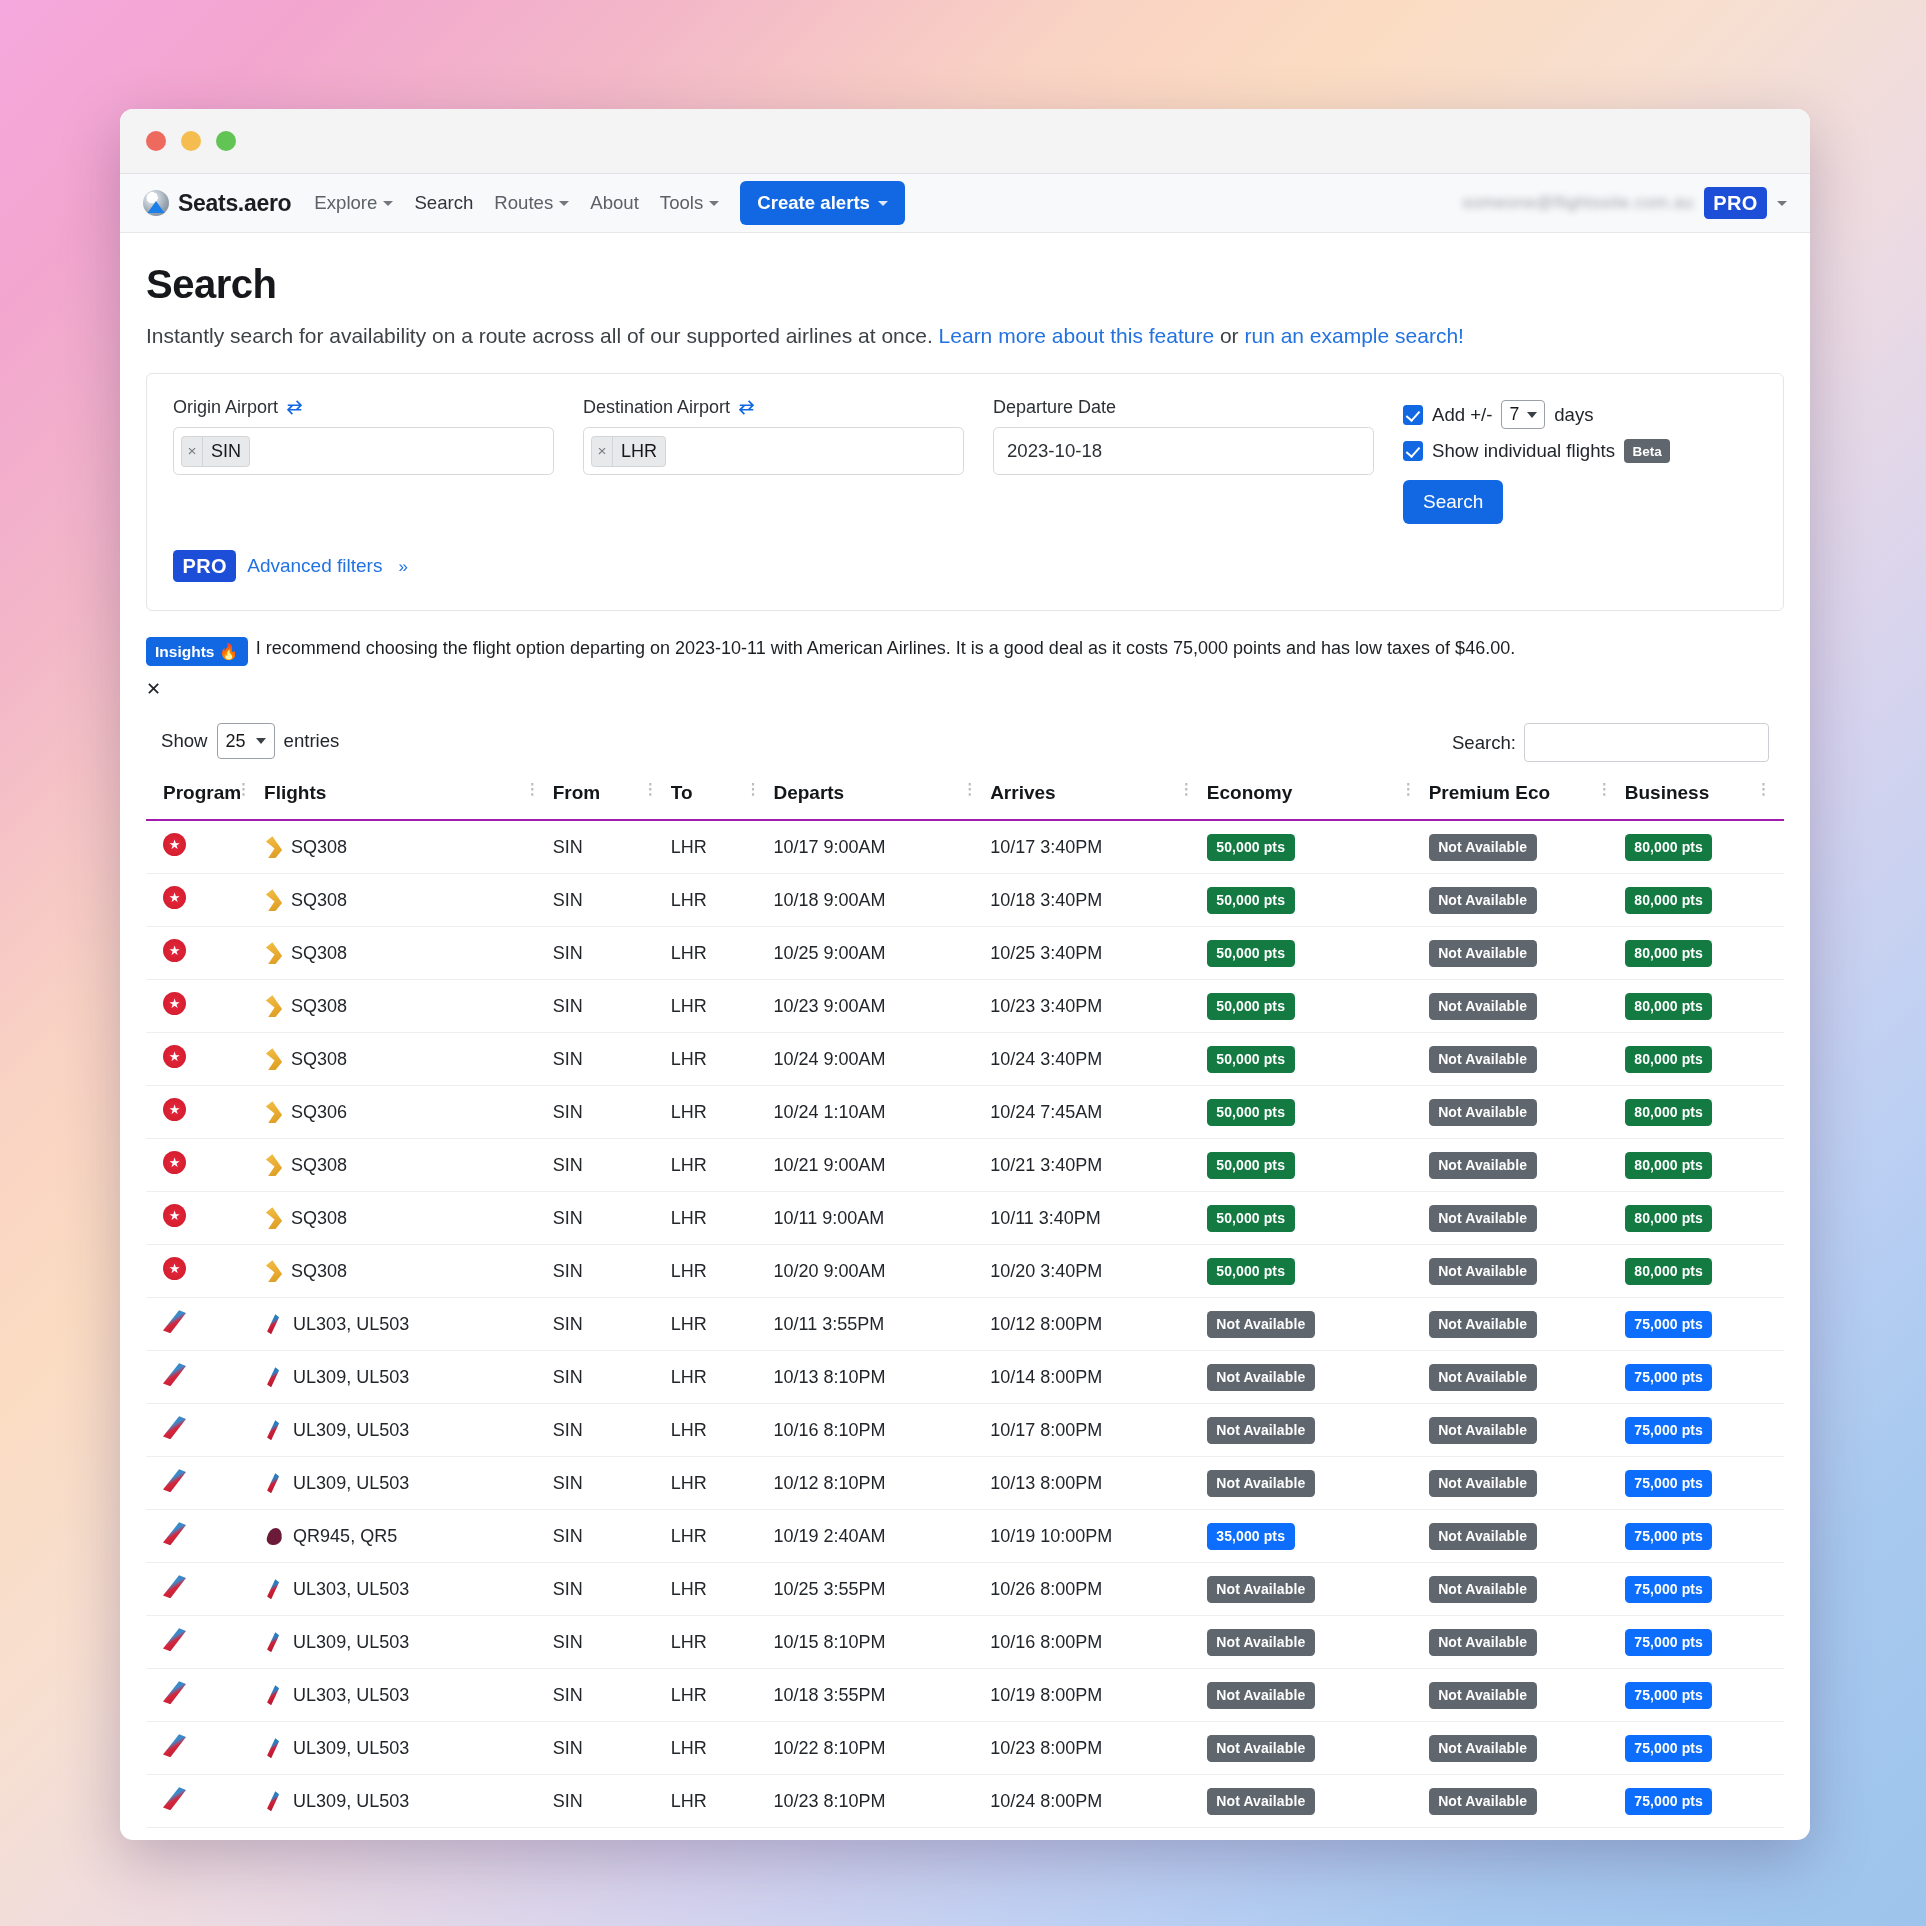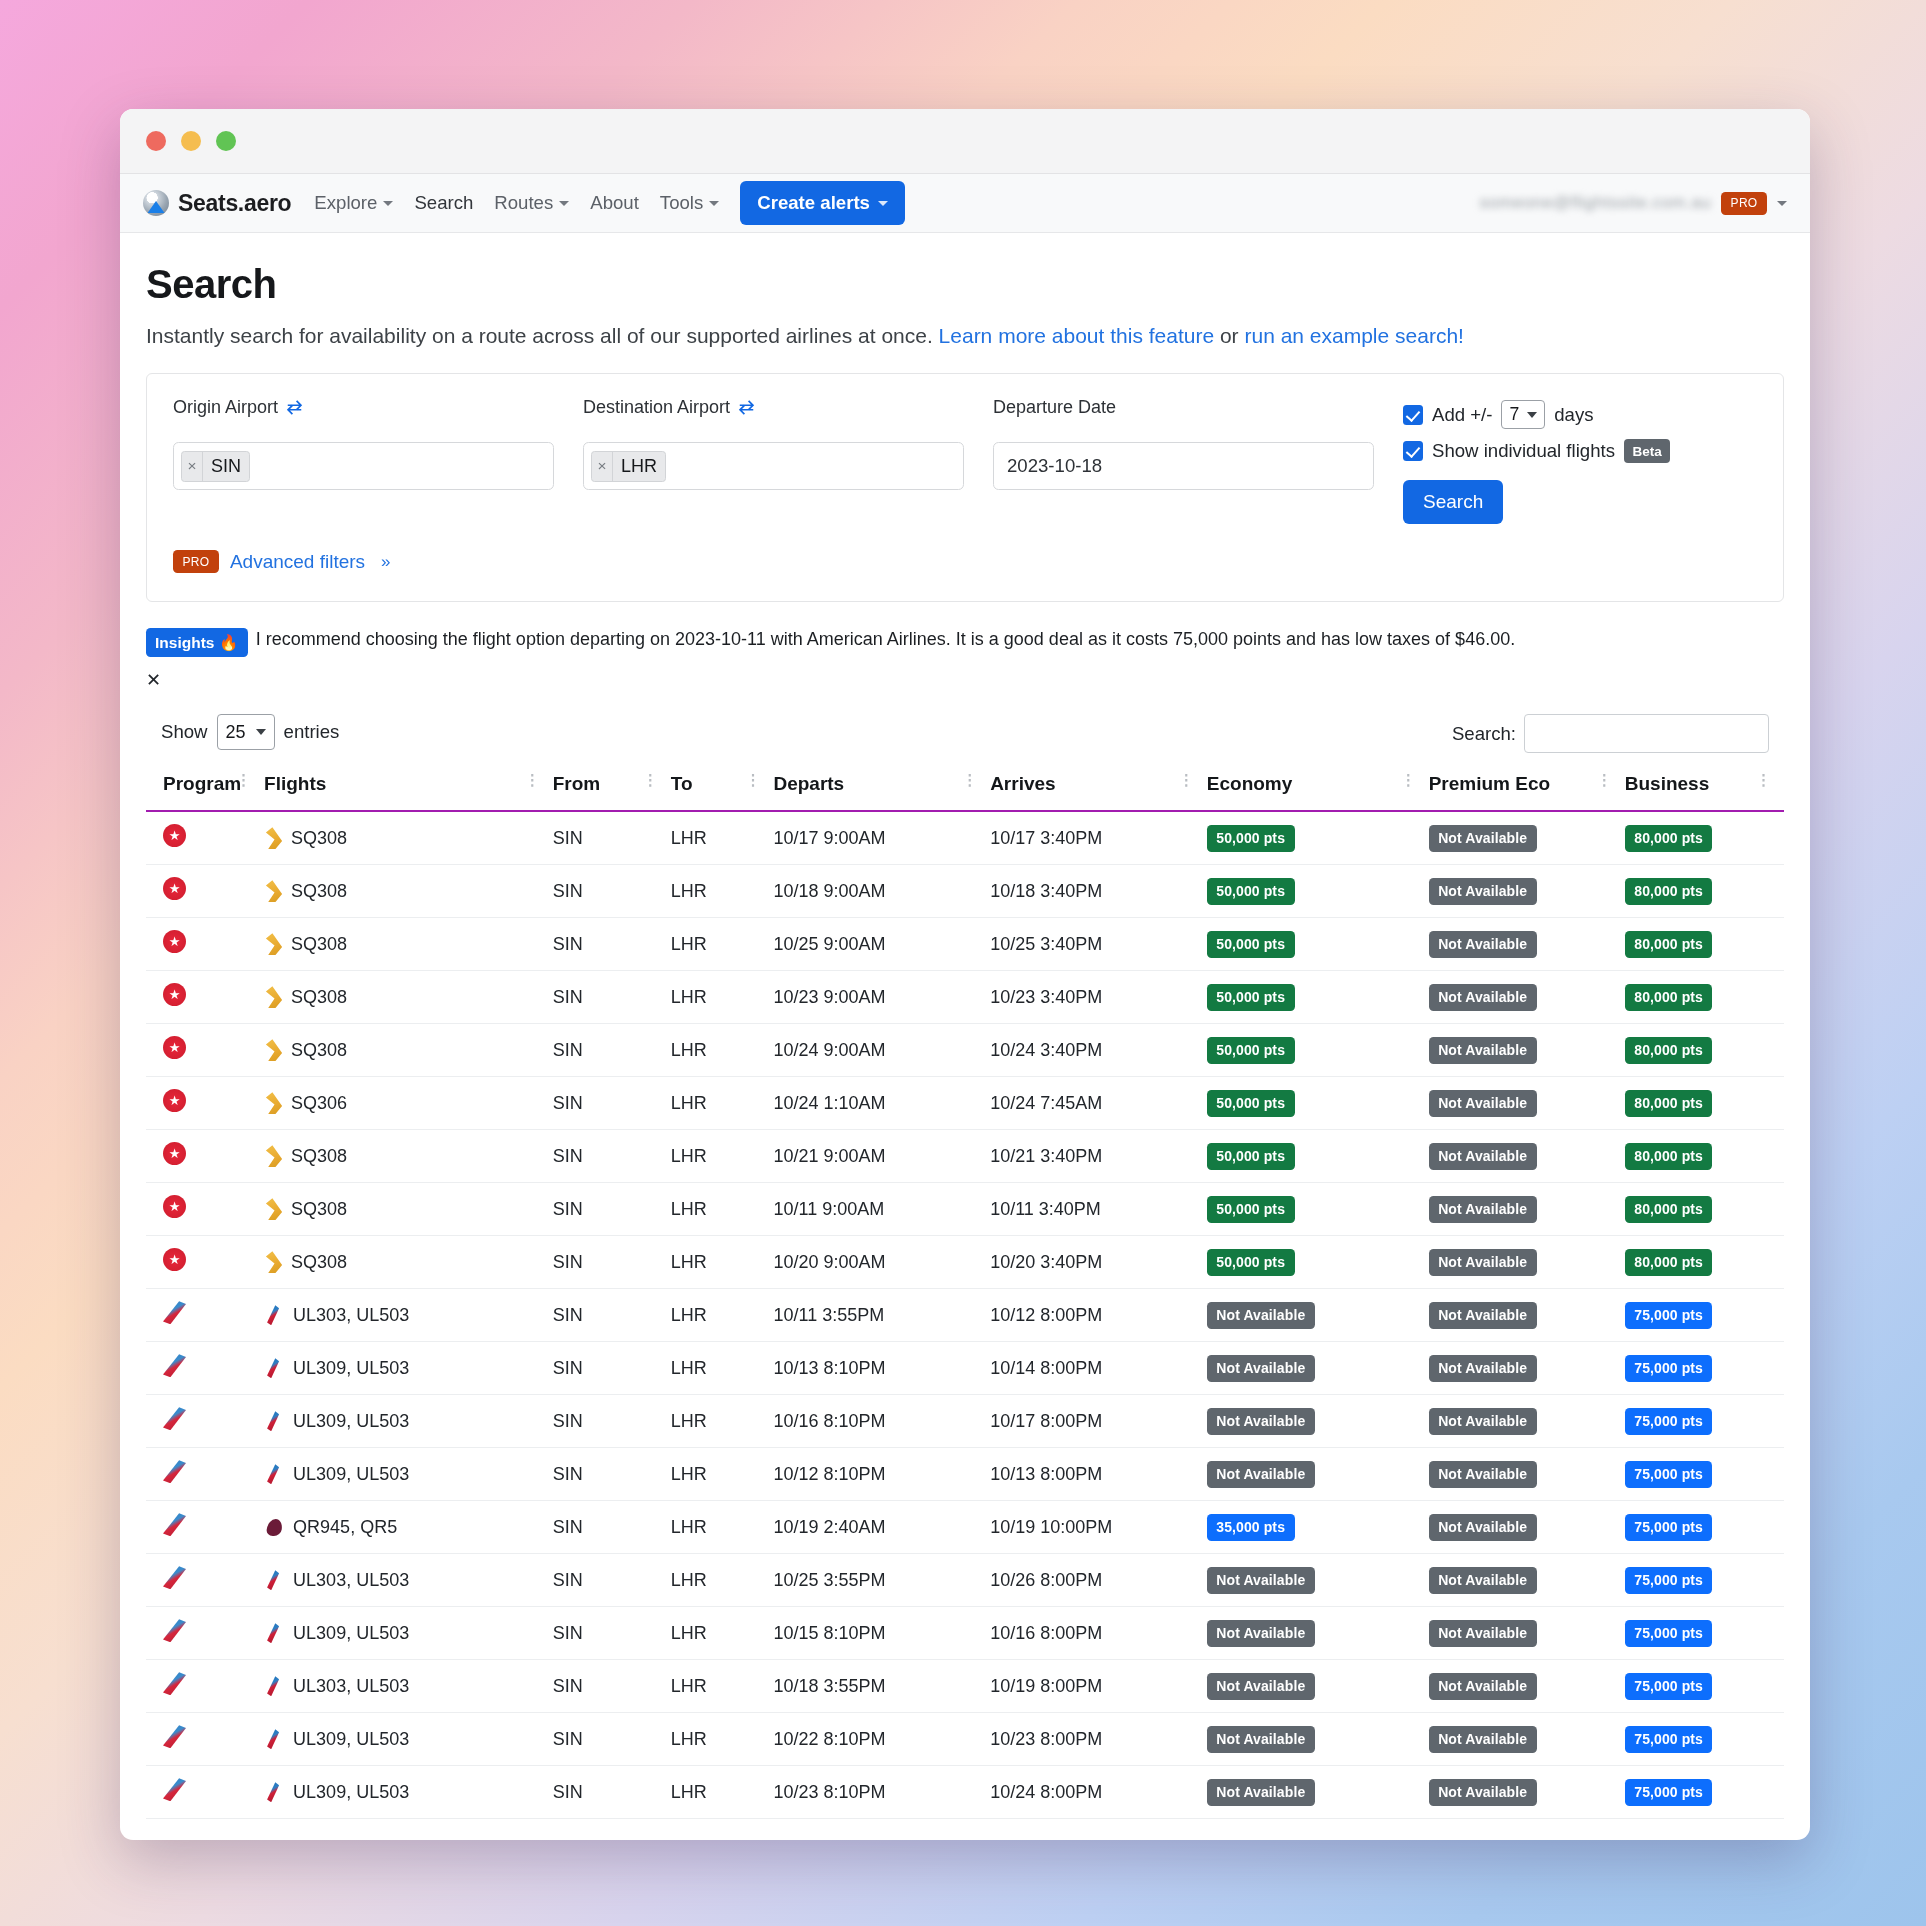--- a/index.html
+++ b/index.html
@@ -123,24 +123,24 @@
     gap: 10px;
   }
   .user-email {
     font-size: 17px;
     color: #9aa0a6;
     filter: blur(3.5px);
     letter-spacing: 0.5px;
     user-select: none;
   }
   .pro-badge {
-    background: #c2410c;
+    background: #1d4ed8;
     color: #fff;
-    font-size: 12px;
-    font-weight: normal;
+    font-size: 20px;
+    font-weight: bold;
     border-radius: 4.5px;
     padding: 4.5px 9.5px;
     letter-spacing: 0.3px;
   }
 
   
   .page { padding: 29px 26px 0 26px; }
 
   .page-title {
     font-size: 40px;
@@ -167,21 +167,21 @@
   }
   .fields {
     display: flex;
     align-items: flex-start;
     gap: 0;
   }
   .field { margin-right: 29px; }
   .field-label {
     font-size: 18px;
     color: #2d3136;
-    margin-bottom: 24px;
+    margin-bottom: 9px;
     display: flex;
     align-items: center;
     gap: 7px;
     white-space: nowrap;
   }
   .swap-icon { display: inline-block; line-height: 0; }
   .input-box {
     width: 381px;
     height: 48px;
     border: 0.5px solid #d6d8db;

